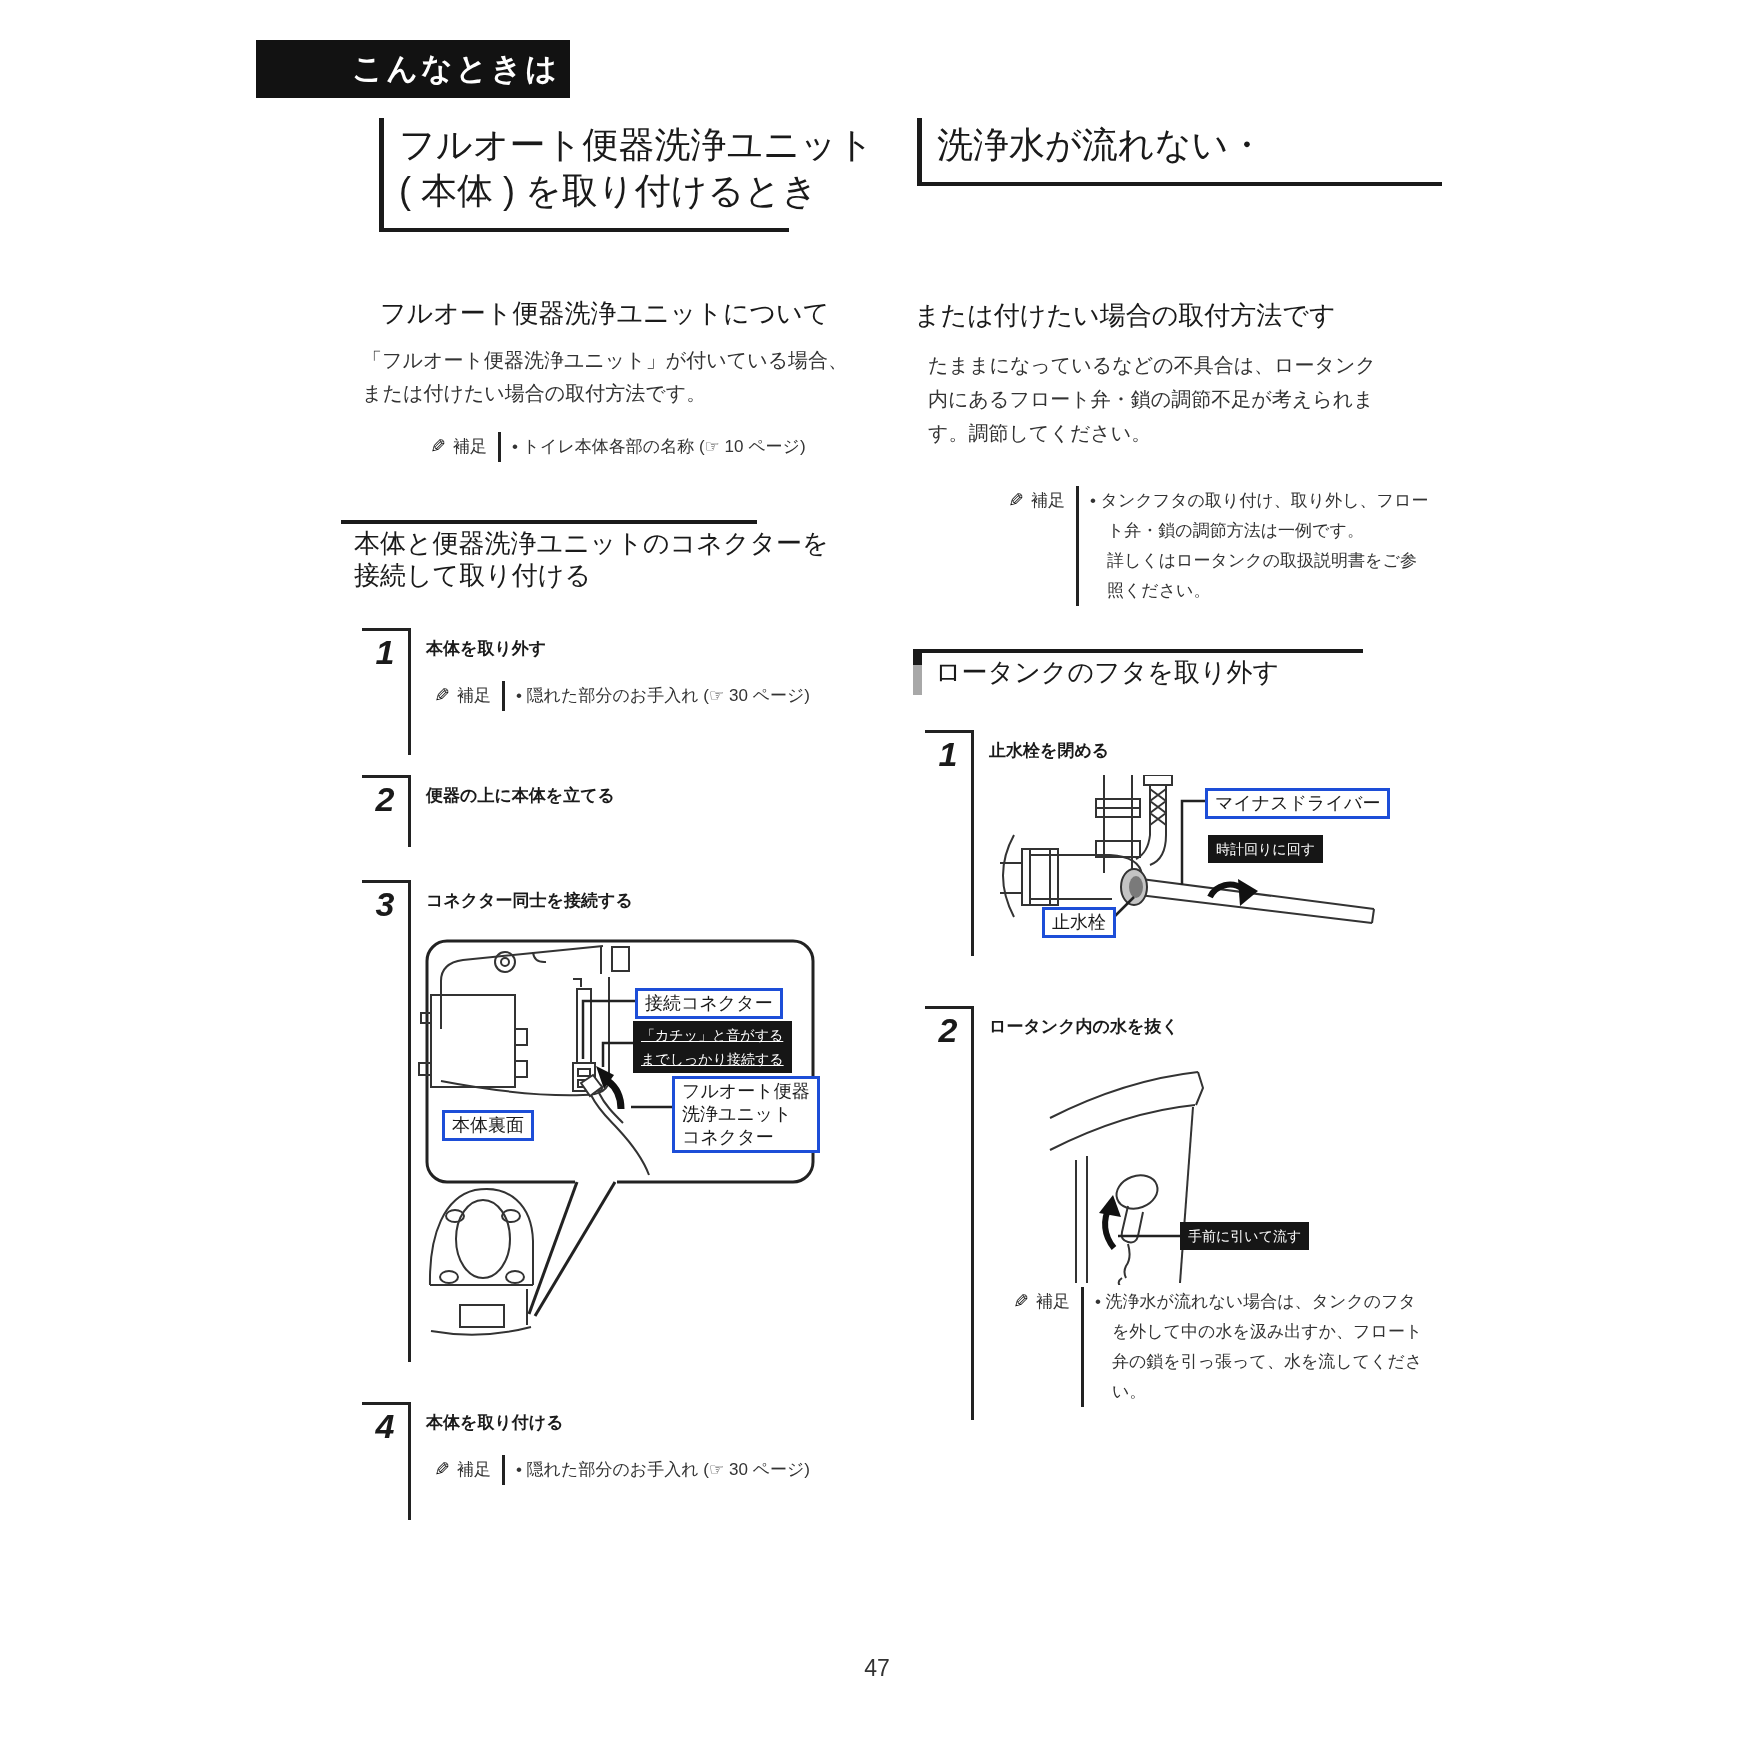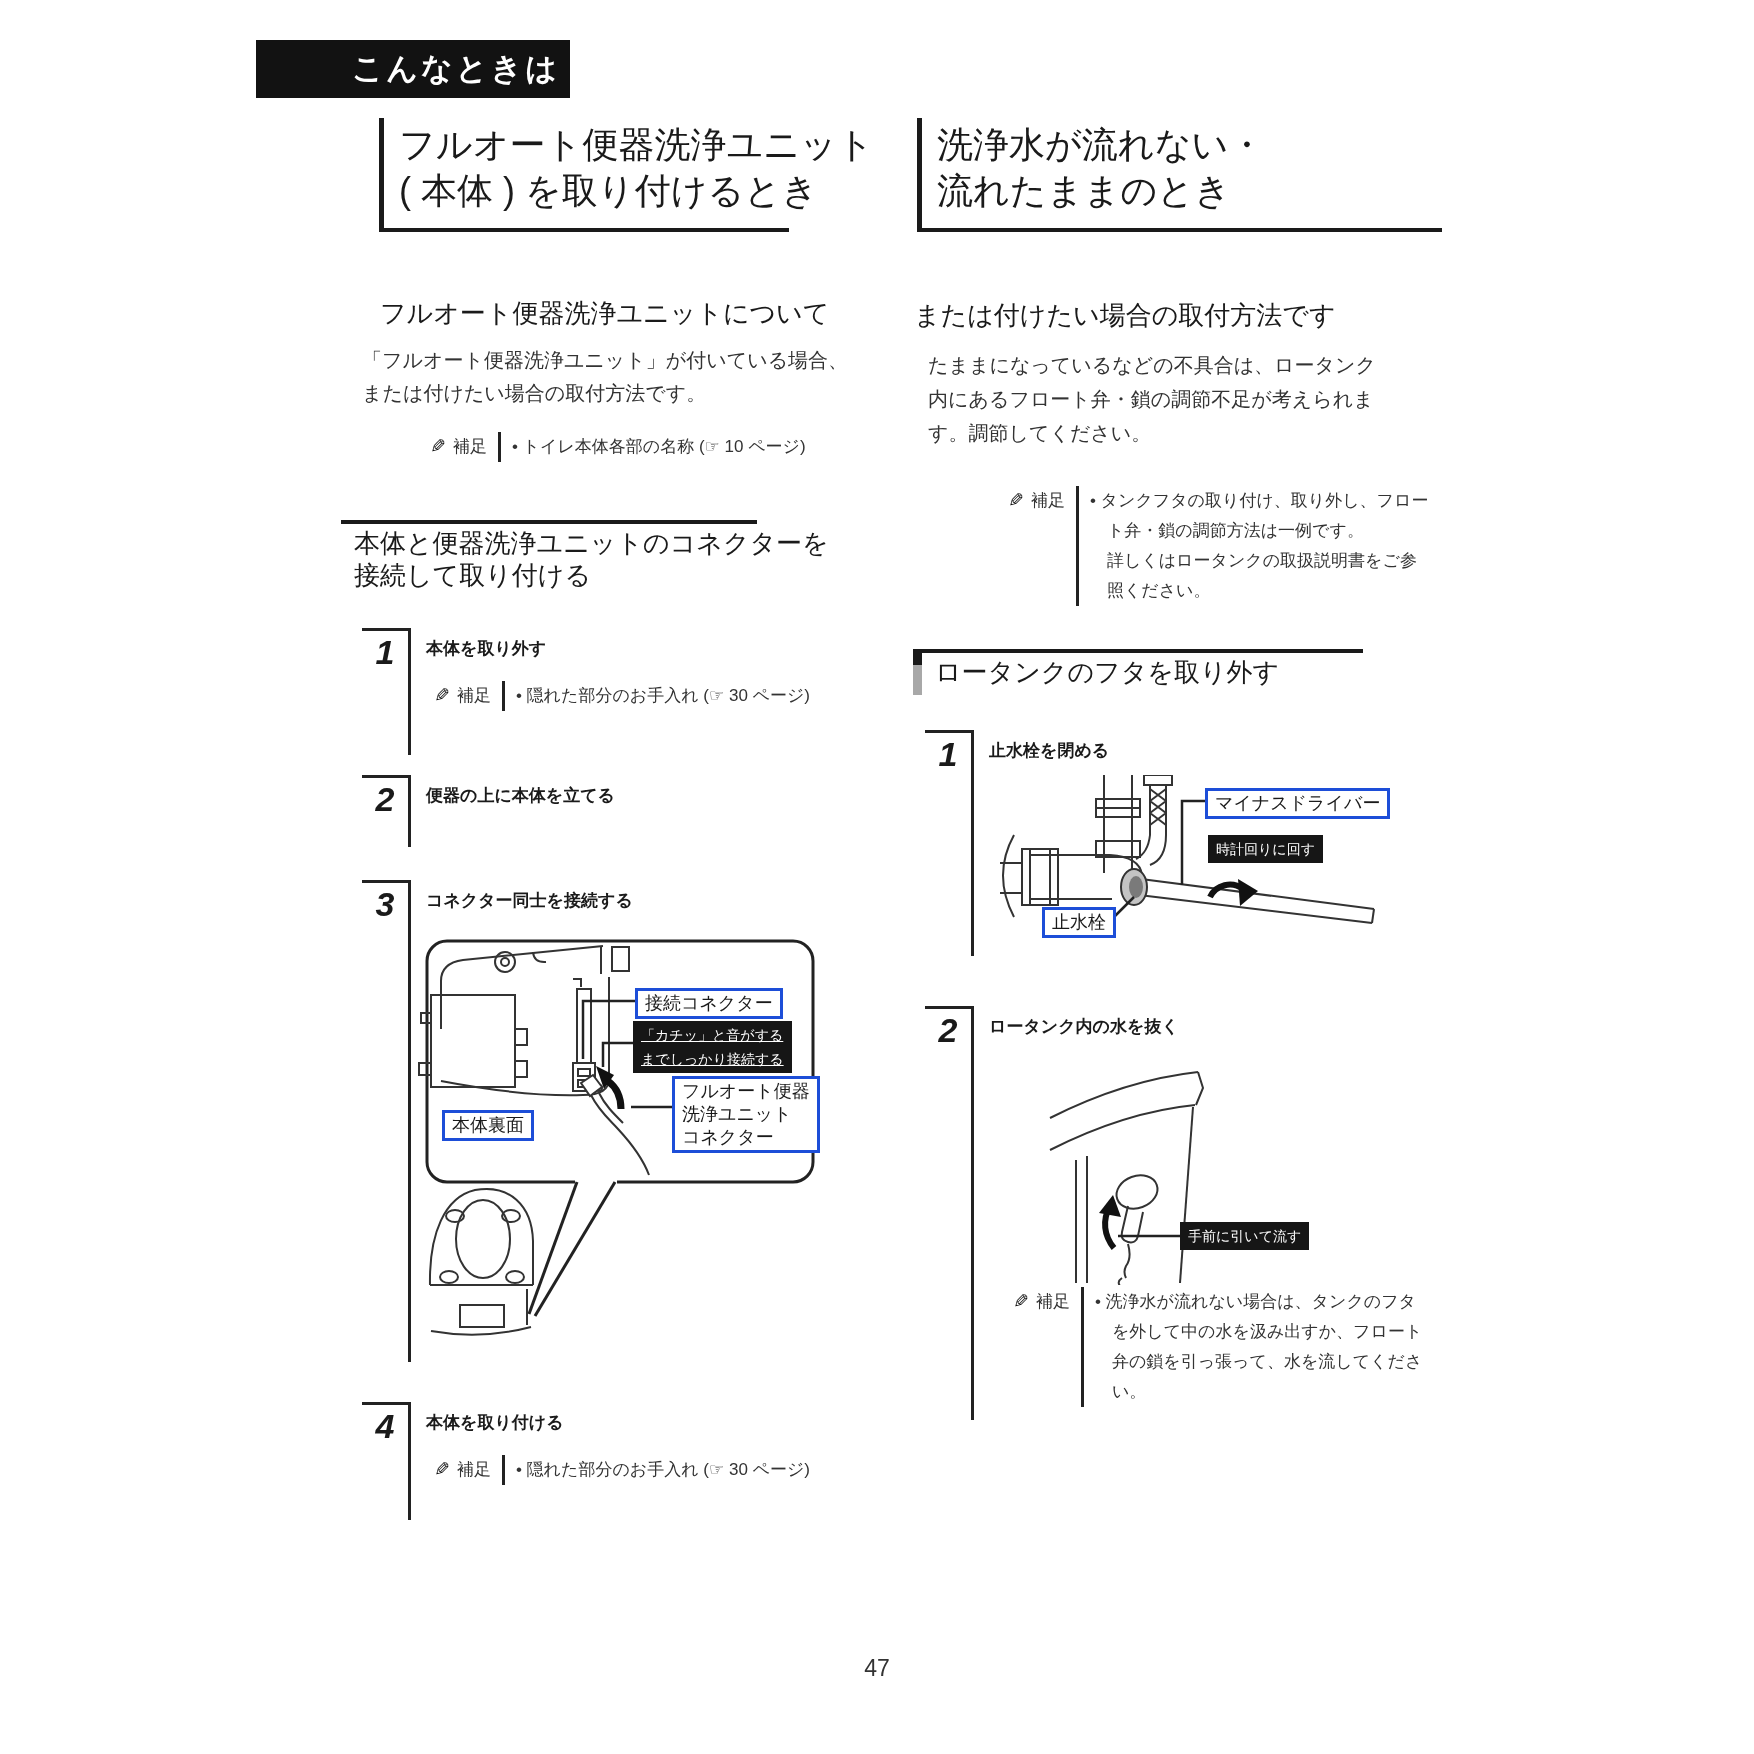--- a/index.html
+++ b/index.html
@@ -206,21 +206,20 @@
         <span class="note-label">補足</span>
         <div class="note-body">
           <div class="note-line first">• 隠れた部分のお手入れ (☞ 30 ページ)</div>
         </div>
       </div>
     </div>
   </div>
 
   <div class="title-block" style="left:917px; width:505px;">
     <div class="tl">洗浄水が流れない・</div>
-    <div class="tl">流れたままのとき</div>
   </div>
 
   <div class="sec-heading" style="left:914px; top:298px;">または付けたい場合の取付方法です</div>
 
   <div class="body-text" style="left:928px; top:348px; line-height:34px;">
     <div>たままになっているなどの不具合は、ロータンク</div>
     <div>内にあるフロート弁・鎖の調節不足が考えられま</div>
     <div>す。調節してください。</div>
   </div>
 

